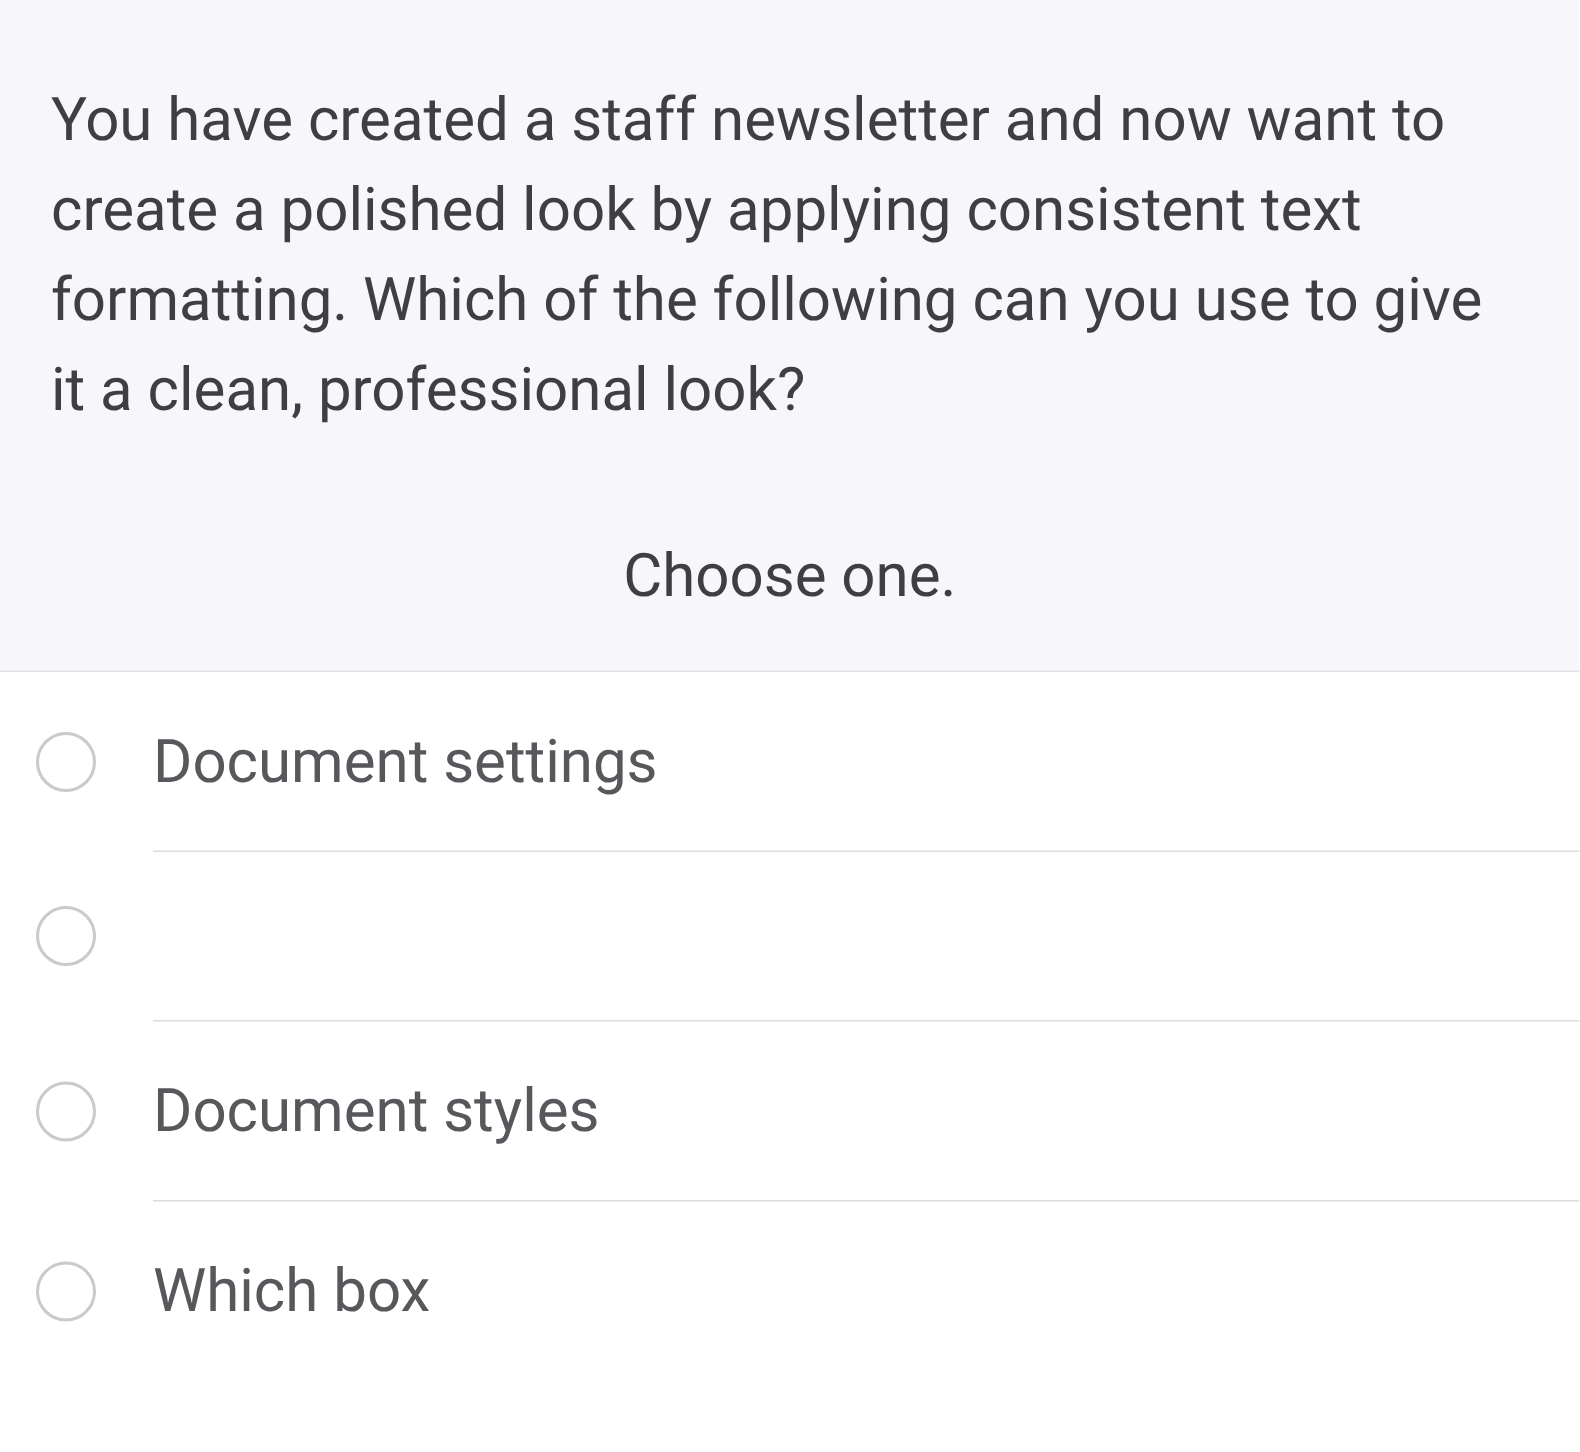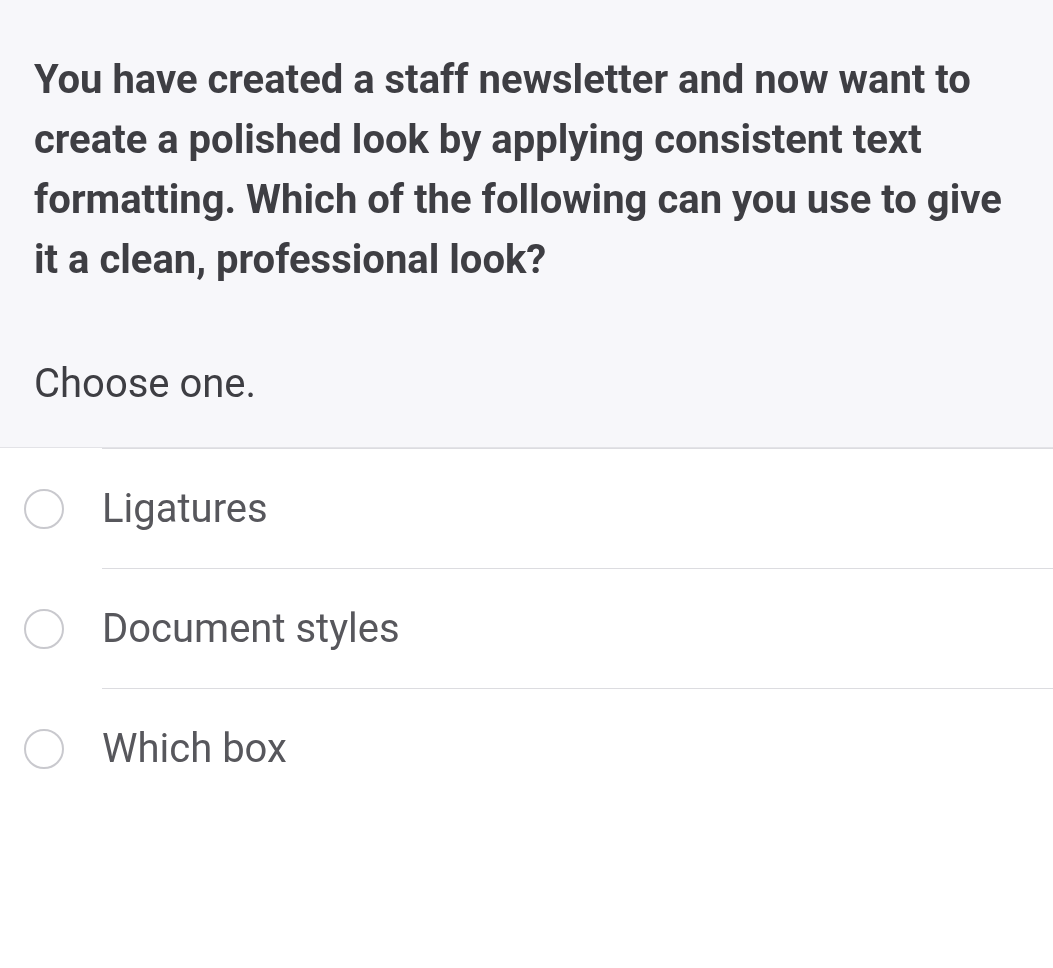--- a/index.html
+++ b/index.html
@@ -16,27 +16,28 @@
     }
     .question-header {
       background: #f7f7fa;
       padding: 50px 34px 40px 34px;
       border-bottom: 1px solid #e3e3e7;
     }
     .question-text {
       font-size: 40px;
       line-height: 1.5;
       color: #3e3e43;
-      font-weight: 700;
+      font-weight: 400;
       margin-bottom: 70px;
     }
     .instruction-text {
       font-size: 40px;
       color: #3e3e43;
       font-weight: 400;
+      text-align: center;
     }
     .options-container {
       background: #ffffff;
     }
     .option-row {
       display: flex;
       align-items: center;
       padding: 36px 24px 36px 24px;
       cursor: pointer;
     }
@@ -67,26 +68,31 @@
 </head>
 <body>
 
 <div class="question-header">
   <div class="question-text">You have created a staff newsletter and now want to create a polished look by applying consistent text formatting. Which of the following can you use to give it a clean, professional look?</div>
   <div class="instruction-text">Choose one.</div>
 </div>
 
 <div class="options-container">
 
+  <div class="option-row">
+    <div class="option-content">
+      <div class="radio-circle"></div>
+      <div class="option-label">Document settings</div>
+    </div>
+  </div>
   <div class="option-divider"></div>
 
   <div class="option-row">
     <div class="option-content">
       <div class="radio-circle"></div>
-      <div class="option-label">Ligatures</div>
     </div>
   </div>
   <div class="option-divider"></div>
 
   <div class="option-row">
     <div class="option-content">
       <div class="radio-circle"></div>
       <div class="option-label">Document styles</div>
     </div>
   </div>

